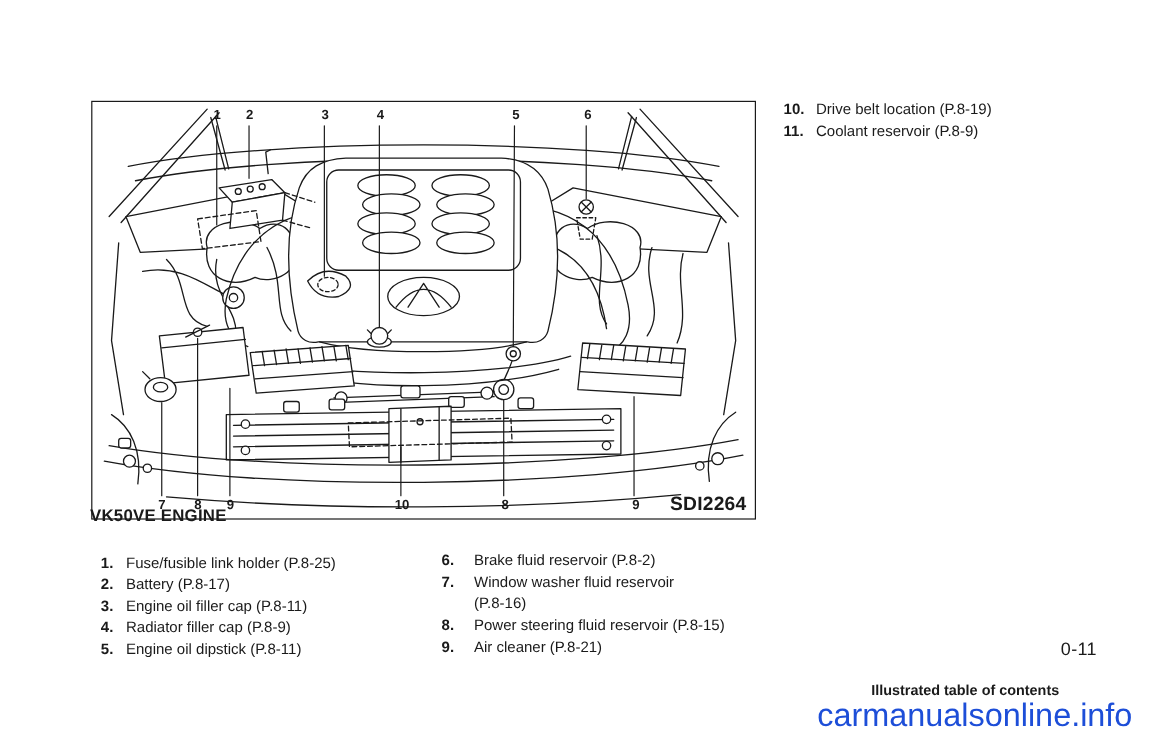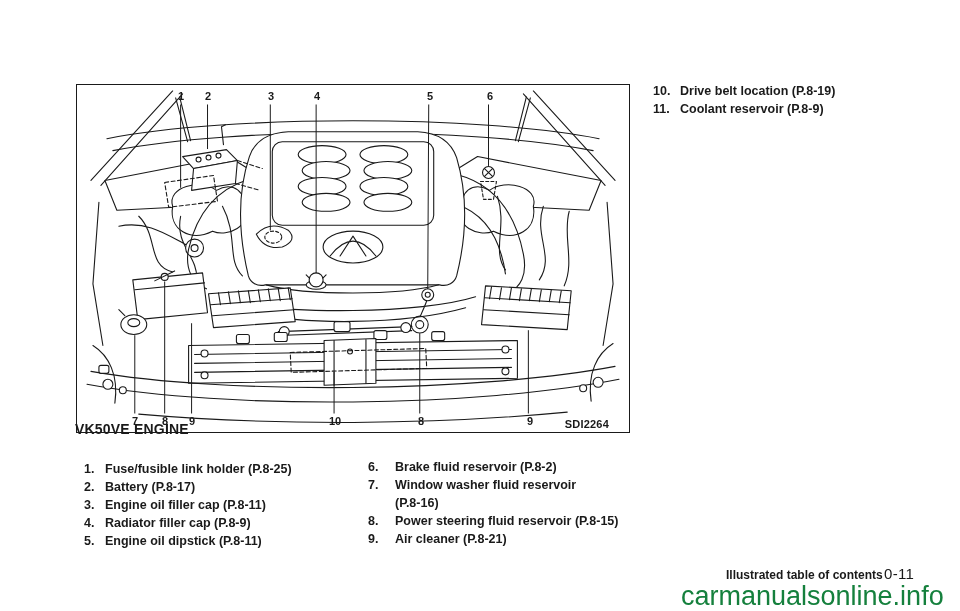--- a/index.html
+++ b/index.html
@@ -13,31 +13,31 @@
   .frame{
     position:absolute;left:76px;top:84px;width:554px;height:349px;
     border:1.5px solid #1a1a1a;box-sizing:border-box;background:#fff;
   }
   .frame svg{position:absolute;left:0;top:0;width:100%;height:100%;}
   .callout{
     position:absolute;transform:translateX(-50%);
     font-size:11px;font-weight:600;color:#1a1a1a;line-height:1;
   }
   .figcode{
-    position:absolute;right:20px;bottom:2px;
-    font-size:11px;font-weight:700;letter-spacing:.2px;
+    position:absolute;right:7px;bottom:2px;
+    font-size:16px;font-weight:700;letter-spacing:.2px;
   }
   
   .heading{font-size:14px;font-weight:700;letter-spacing:.2px;}
   .item-num{font-size:12.5px;font-weight:700;}
-  .item-text{font-size:12.5px;font-weight:700;}
+  .item-text{font-size:12.5px;font-weight:400;}
   
   .footer-section{font-size:12px;font-weight:700;}
   .footer-page{font-size:15px;font-weight:400;letter-spacing:.3px;}
-  .watermark{font-size:27px;font-weight:400;color:#15803d;}
+  .watermark{font-size:27px;font-weight:400;color:#1d4ed8;}
 </style>
 </head>
 <body>
 
 <div class="frame">
   <svg viewBox="0 0 554 349" preserveAspectRatio="none" aria-hidden="true">
     <g stroke="#1a1a1a" fill="none" stroke-width="1.1" stroke-linecap="round" stroke-linejoin="round">
 
       <path d="M14,96 L96,6 M24,101 L106,9"></path>
       <path d="M99,13 L111,57 M103,12 L114,56"></path>
@@ -207,14 +207,14 @@
 <span class="abs item-text" style="left:395px;top:460px">Brake fluid reservoir (P.8-2)</span>
 <span class="abs item-num" style="left:368px;top:478px">7.</span>
 <span class="abs item-text" style="left:395px;top:478px">Window washer fluid reservoir</span>
 <span class="abs item-text" style="left:395px;top:496px">(P.8-16)</span>
 <span class="abs item-num" style="left:368px;top:514px">8.</span>
 <span class="abs item-text" style="left:395px;top:514px">Power steering fluid reservoir (P.8-15)</span>
 <span class="abs item-num" style="left:368px;top:532px">9.</span>
 <span class="abs item-text" style="left:395px;top:532px">Air cleaner (P.8-21)</span>
 
 <span class="abs footer-section" style="left:726px;top:568px">Illustrated table of contents</span>
-<span class="abs footer-page" style="left:884px;top:565px">0-11</span>
+<span class="abs footer-page" style="left:884px;top:533px">0-11</span>
 <span class="abs watermark" style="left:681px;top:581px">carmanualsonline.info</span>
 
 </body></html>

